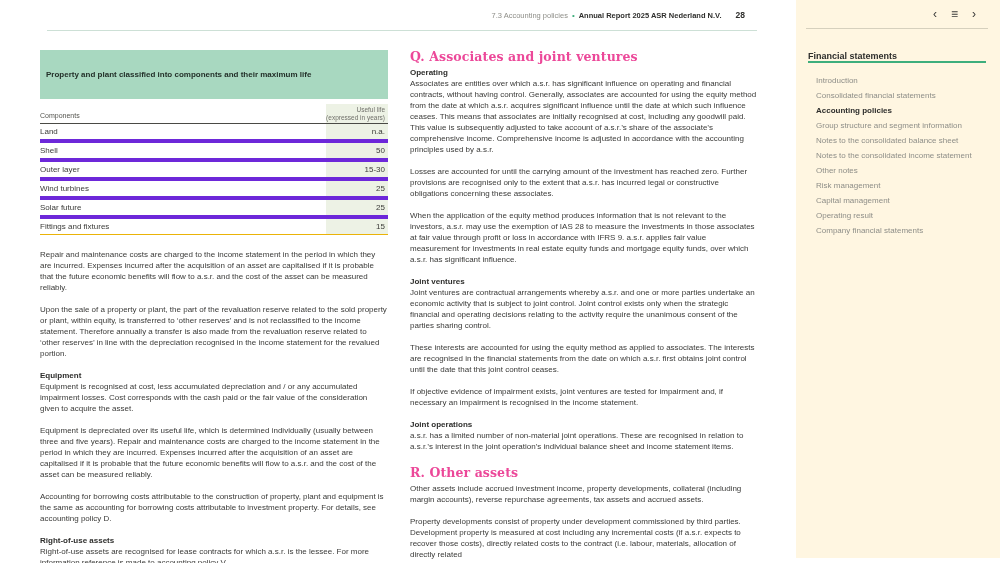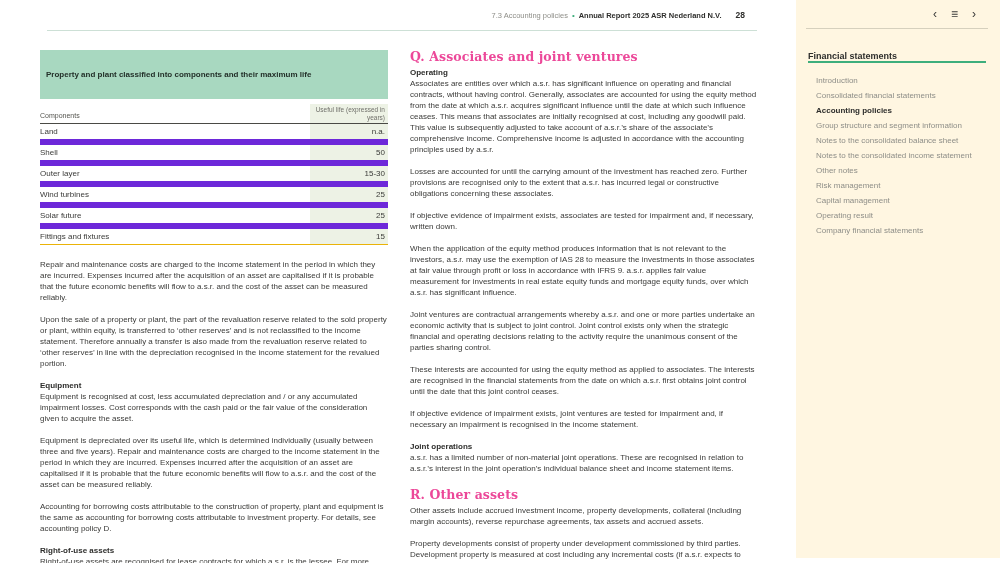--- a/index.html
+++ b/index.html
@@ -38,27 +38,27 @@
 
   
   .ptable { width: 100%; margin-bottom: 14px; }
   .ptable-title {
     background: #a8d8c0; color: #233029; font-weight: bold;
     font-size: 8px; padding: 20px 6px; line-height: 9px;
   }
   .trow { display: flex; align-items: stretch; }
   .tcell-c { flex: 1; padding: 2px 0 2px 0; }
   .tcell-v {
-    width: 78px; background: #edf2e5; text-align: right;
+    width: 62px; background: #edf2e5; text-align: right;
     padding: 2px 3px 2px 0;
   }
   .thead-row { border-bottom: 1px solid #4a4a45; margin-top: 5px; }
   .thead-row .tcell-c { align-self: flex-end; font-size: 7px; color: #55554f; }
   .thead-row .tcell-v { font-size: 6.5px; line-height: 7.5px; color: #70706a; }
-  .tbody-row { border-bottom: 6px solid #6d28d9; }
+  .tbody-row { border-bottom: 4px solid #6d28d9; }
   .tbody-row:last-child { border-bottom: 1px solid #eab308; }
 
   
   .sidebar {
     position: absolute; top: 0; right: 0; width: 204px; height: 558px;
     background: #fff6e1;
   }
   .side-icons {
     display: flex; justify-content: flex-end; gap: 14px;
     padding: 8px 24px 6px 0; color: #3a3a38;
@@ -128,22 +128,22 @@
     <p class="body-p">Accounting for borrowing costs attributable to the construction of property, plant and equipment is the same as accounting for borrowing costs attributable to investment property. For details, see accounting policy D.</p>
     <div class="subhead">Right-of-use assets</div>
     <p class="body-p">Right-of-use assets are recognised for lease contracts for which a.s.r. is the lessee. For more information reference is made to accounting policy V.</p>
   </div>
 
   <div class="col col-mid">
     <h2 class="sect">Q. Associates and joint ventures</h2>
     <div class="subhead">Operating</div>
     <p class="body-p">Associates are entities over which a.s.r. has significant influence on operating and financial contracts, without having control. Generally, associates are accounted for using the equity method from the date at which a.s.r. acquires significant influence until the date at which such influence ceases. This means that associates are initially recognised at cost, including any goodwill paid. This value is subsequently adjusted to take account of a.s.r.’s share of the associate’s comprehensive income. Comprehensive income is adjusted in accordance with the accounting principles used by a.s.r.</p>
     <p class="body-p">Losses are accounted for until the carrying amount of the investment has reached zero. Further provisions are recognised only to the extent that a.s.r. has incurred legal or constructive obligations concerning these associates.</p>
-    <p class="body-p">If objective evidence of impairment exists, associates are tested for impairment and, if necessary, written down.</p>
     <p class="body-p">When the application of the equity method produces information that is not relevant to the investors, a.s.r. may use the exemption of IAS 28 to measure the investments in those associates at fair value through profit or loss in accordance with IFRS 9. a.s.r. applies fair value measurement for investments in real estate equity funds and mortgage equity funds, over which a.s.r. has significant influence.</p>
+    <div class="subhead">Joint ventures</div>
     <p class="body-p">Joint ventures are contractual arrangements whereby a.s.r. and one or more parties undertake an economic activity that is subject to joint control. Joint control exists only when the strategic financial and operating decisions relating to the activity require the unanimous consent of the parties sharing control.</p>
     <p class="body-p">These interests are accounted for using the equity method as applied to associates. The interests are recognised in the financial statements from the date on which a.s.r. first obtains joint control until the date that this joint control ceases.</p>
     <p class="body-p">If objective evidence of impairment exists, joint ventures are tested for impairment and, if necessary an impairment is recognised in the income statement.</p>
     <div class="subhead">Joint operations</div>
     <p class="body-p" style="margin-bottom:14px;">a.s.r. has a limited number of non-material joint operations. These are recognised in relation to a.s.r.’s interest in the joint operation’s individual balance sheet and income statement items.</p>
     <h2 class="sect">R. Other assets</h2>
     <p class="body-p">Other assets include accrued investment income, property developments, collateral (including margin accounts), reverse repurchase agreements, tax assets and accrued assets.</p>
     <p class="body-p">Property developments consist of property under development commissioned by third parties. Development property is measured at cost including any incremental costs (if a.s.r. expects to recover those costs), directly related costs to the contract (i.e. labour, materials, allocation of directly related</p>
   </div>
 

